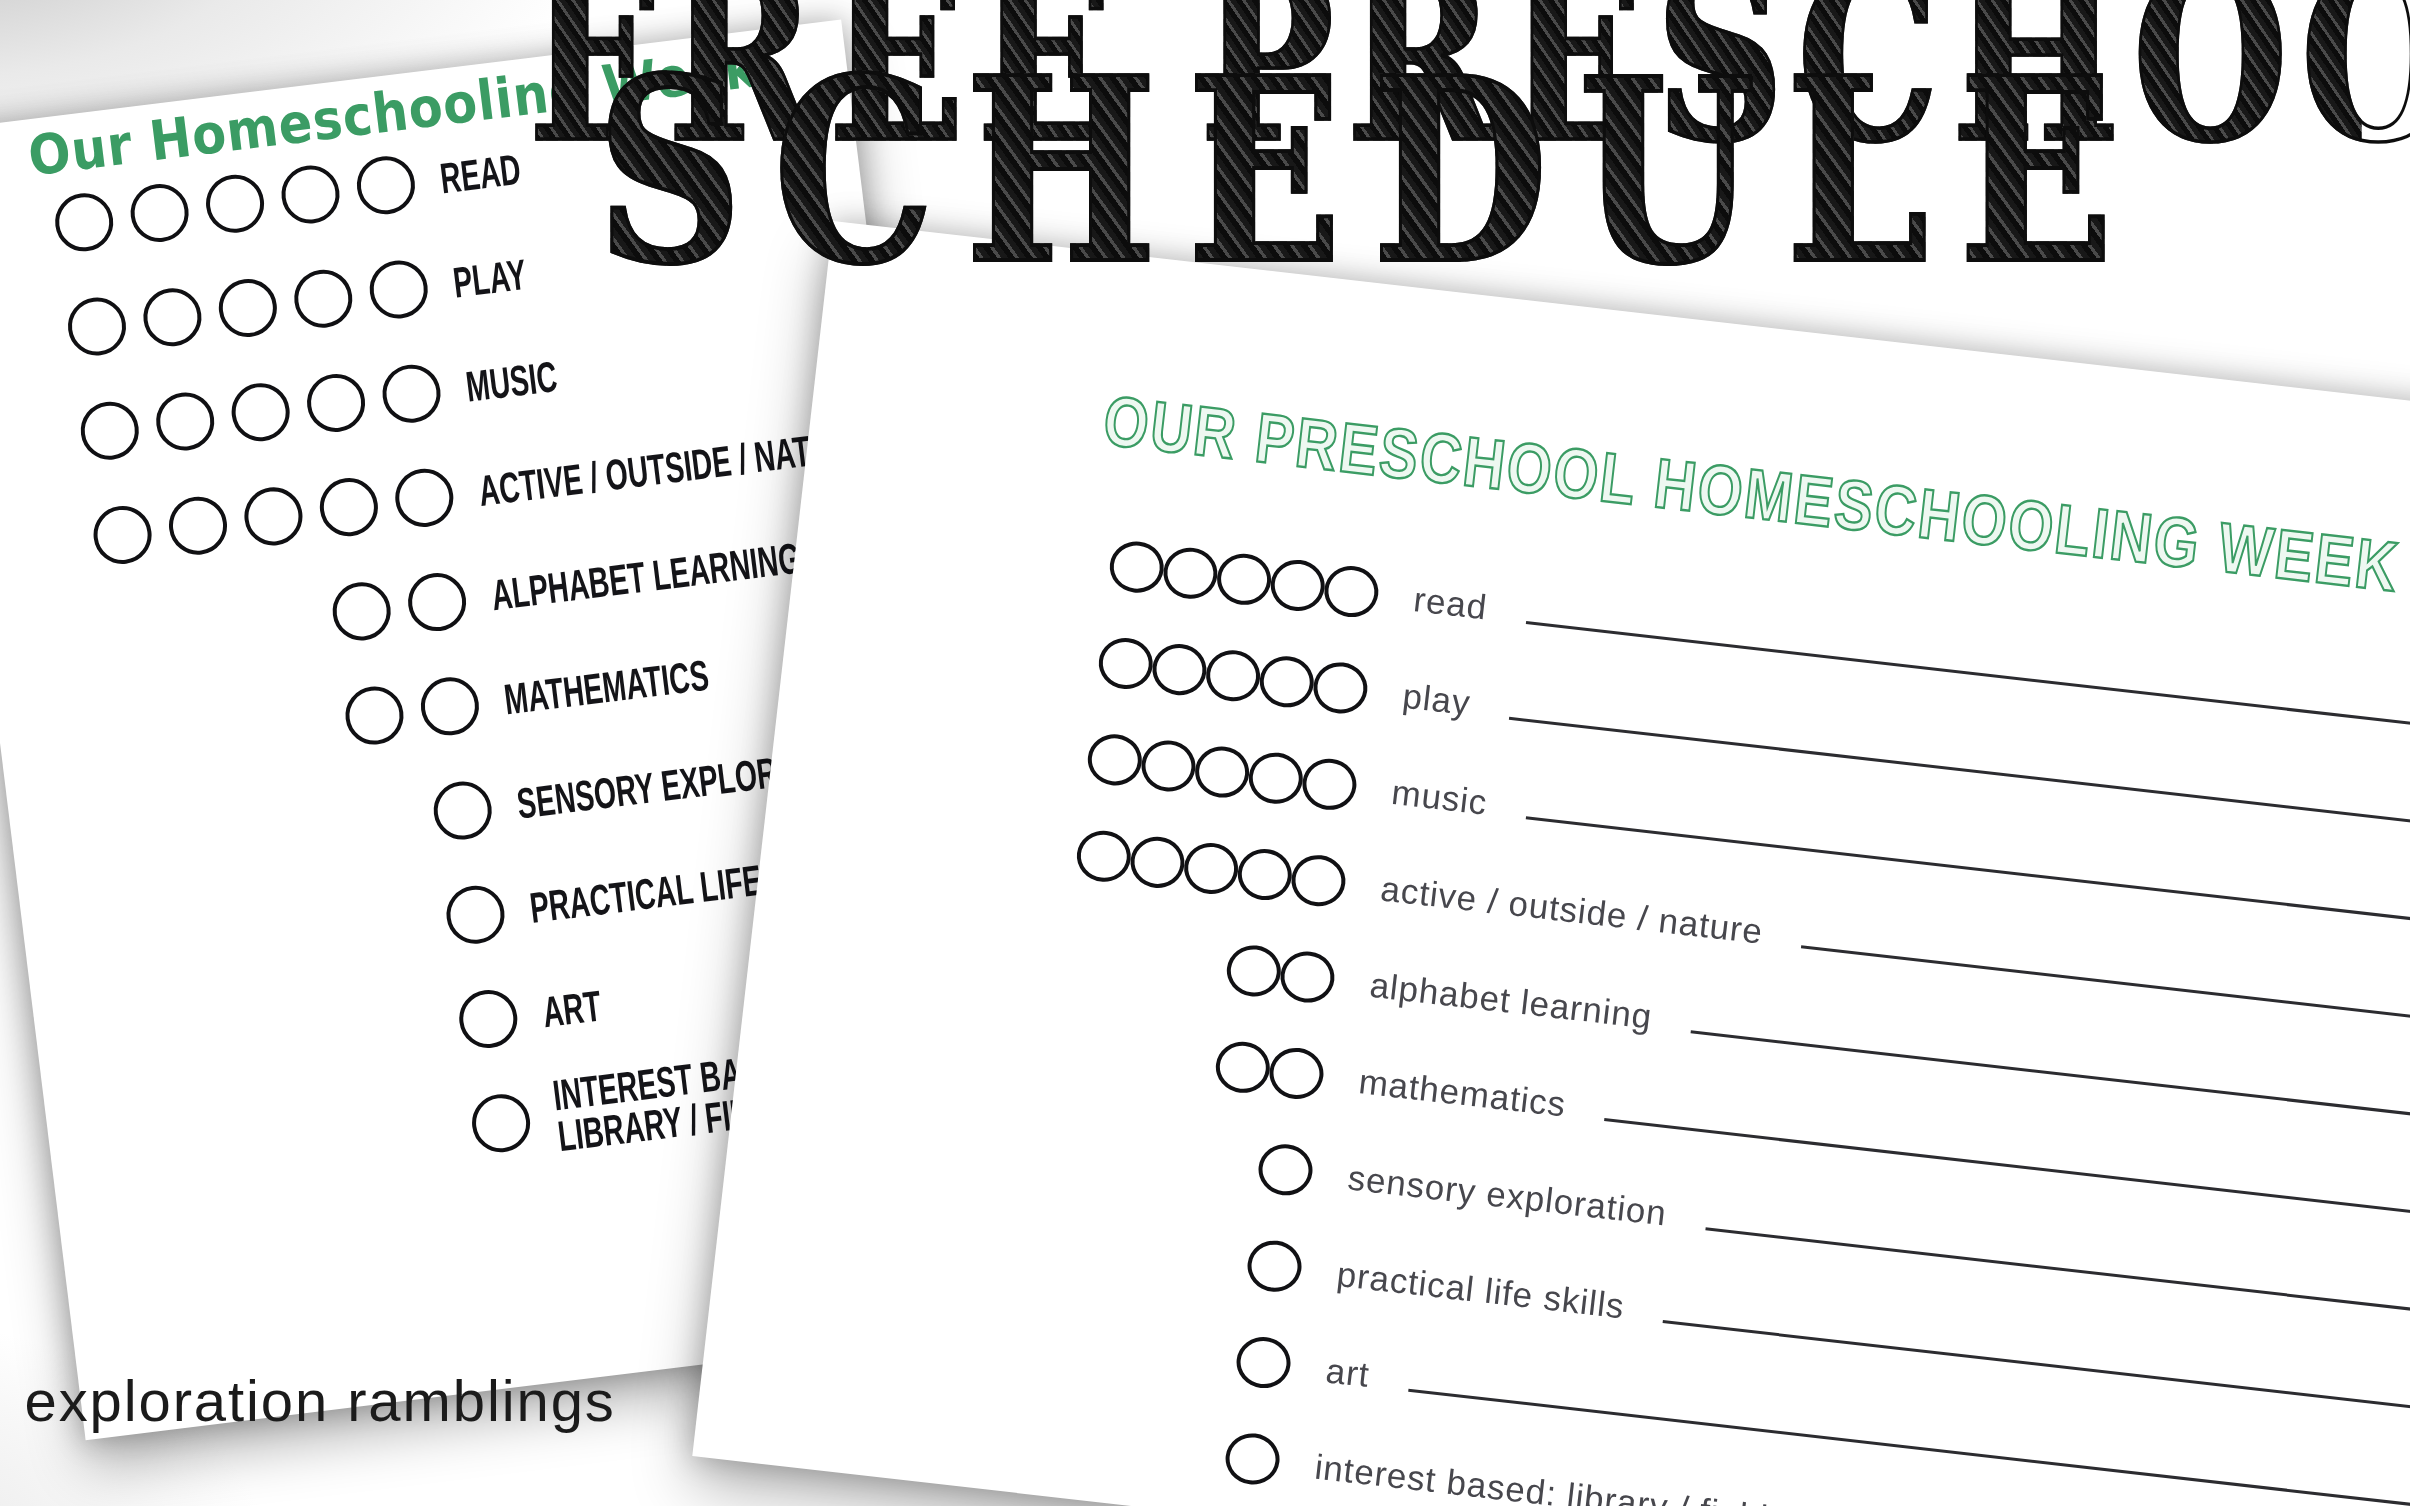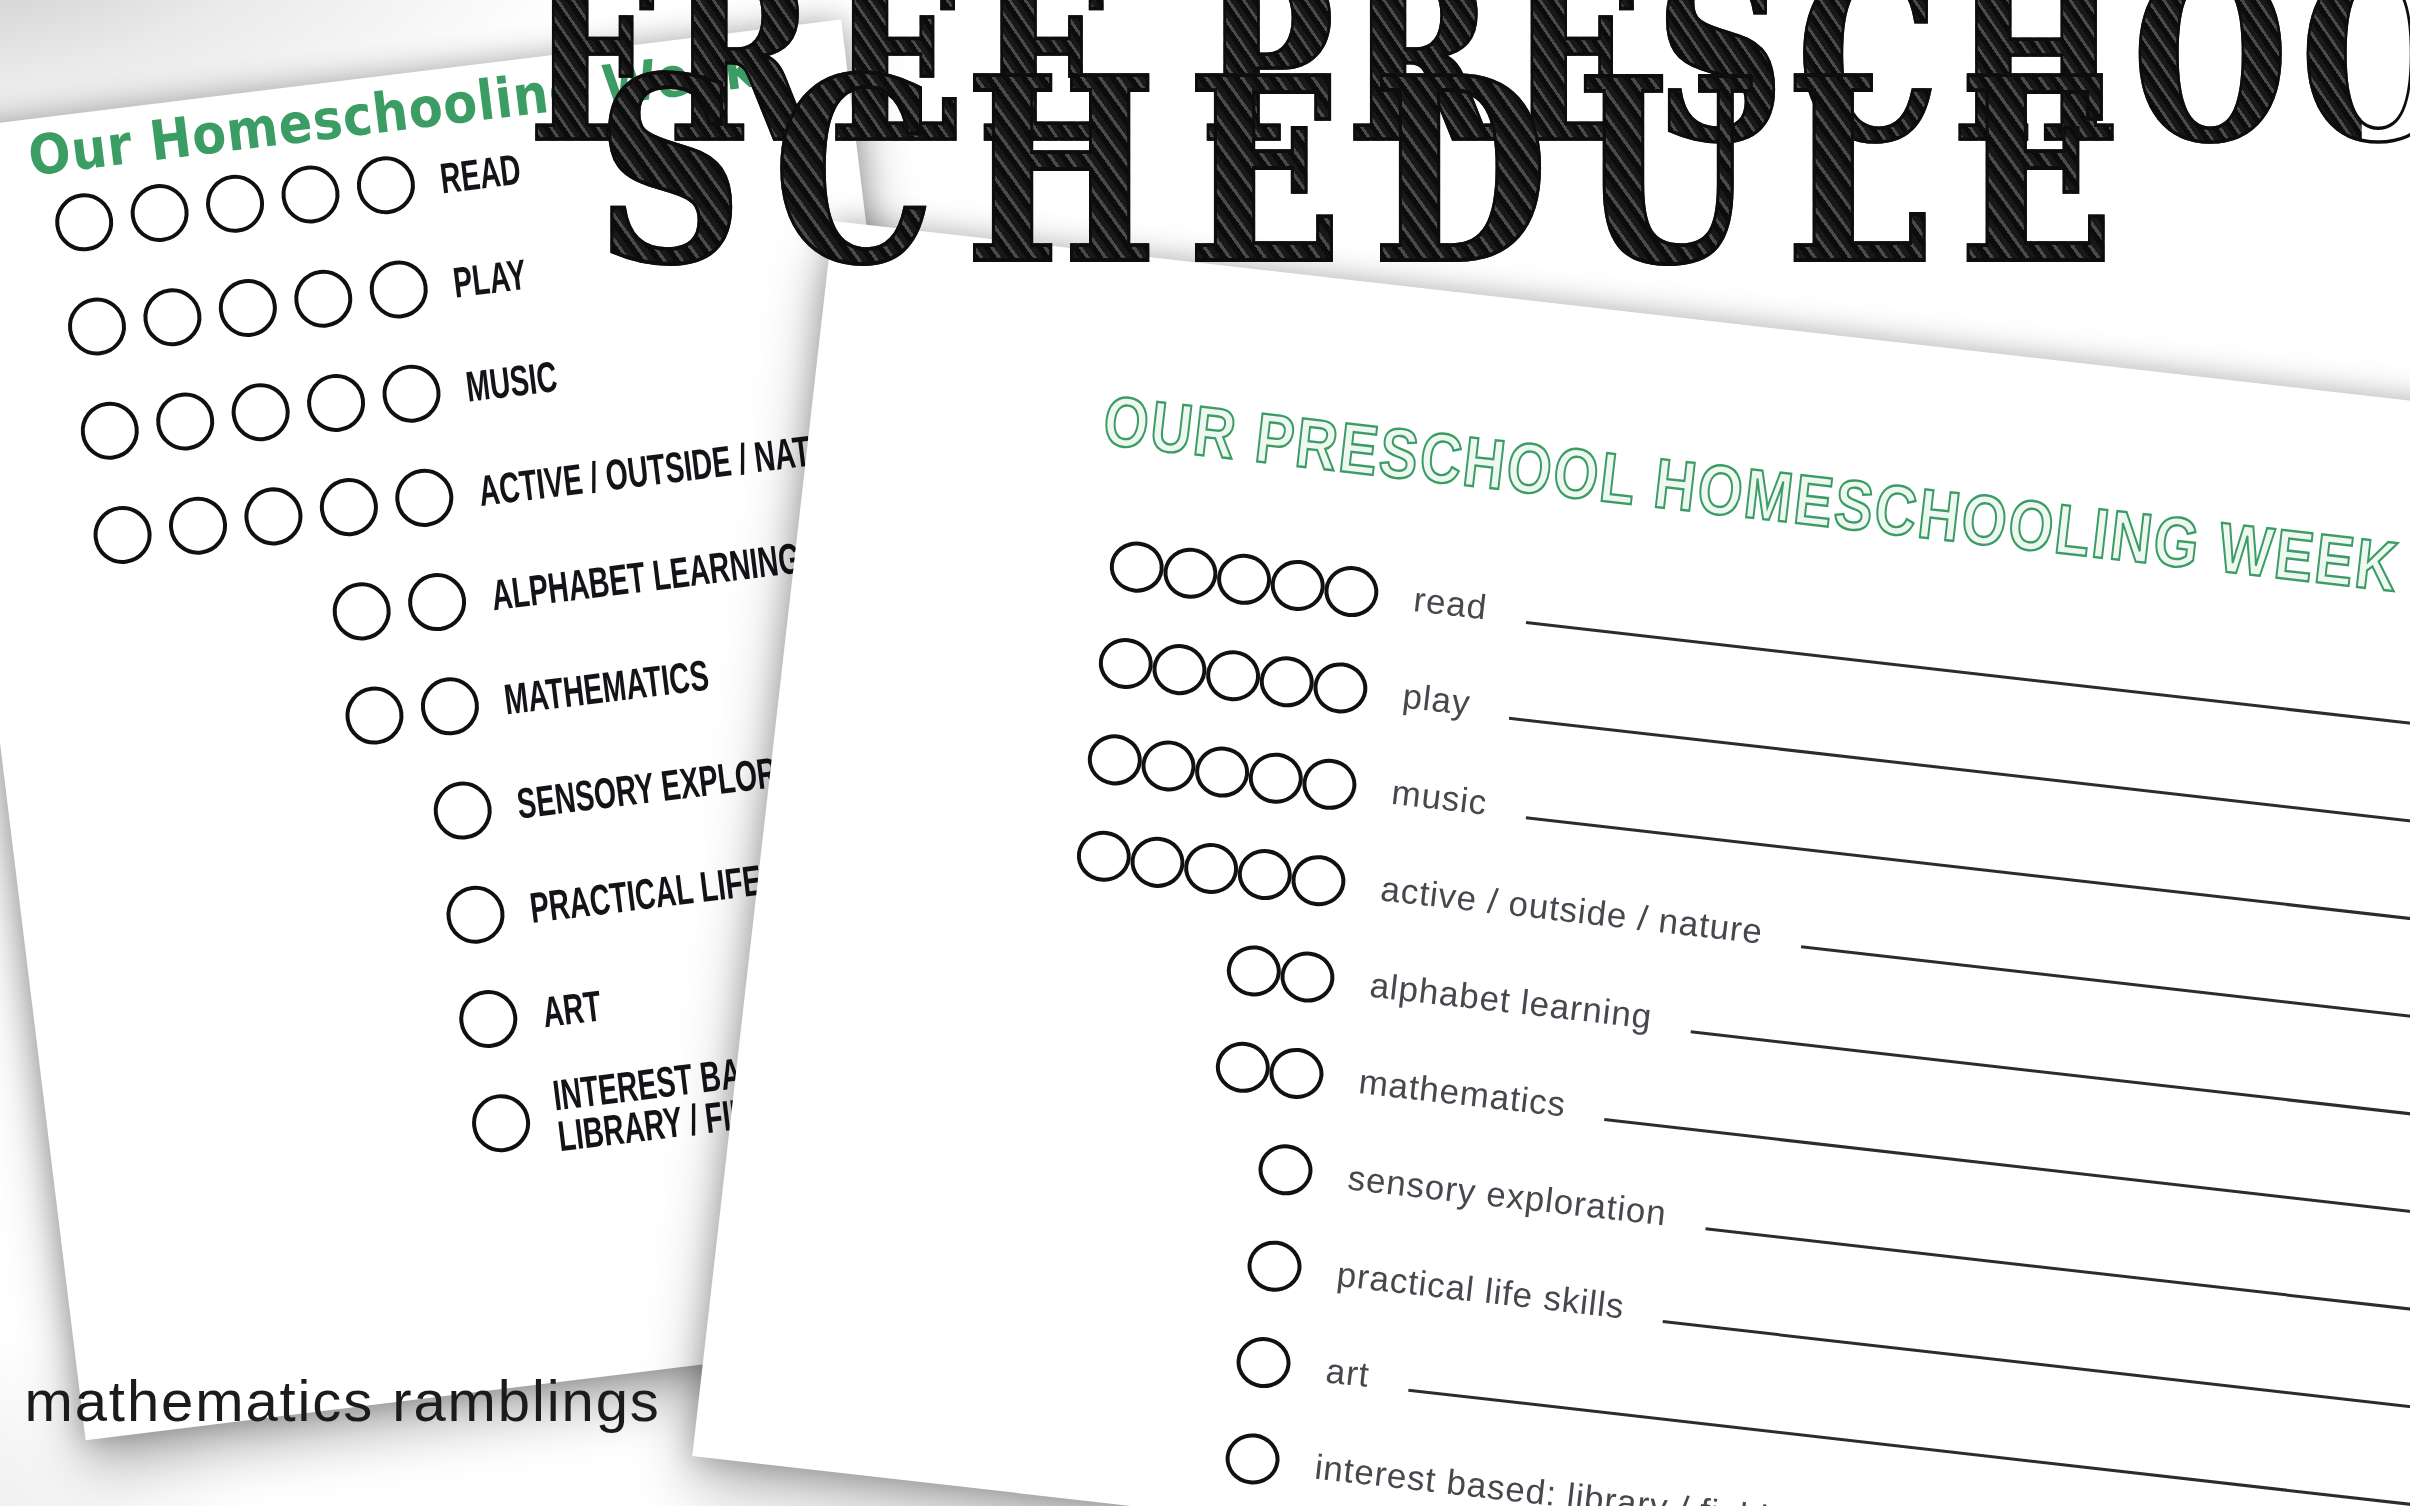--- a/index.html
+++ b/index.html
@@ -298,14 +298,14 @@
         <div class="label"><span>interest based: library / field trip</span></div>
       </div>
     </div>
 </div>
 
 <div id="title-block">
   <div class="title-line" id="title-line1">FREE PRESCHOOL</div>
   <div class="title-line" id="title-line2">SCHEDULE</div>
 </div>
 
-<div id="watermark">mathematics ramblings</div>
+<div id="watermark">exploration ramblings</div>
 
 
 </body></html>

